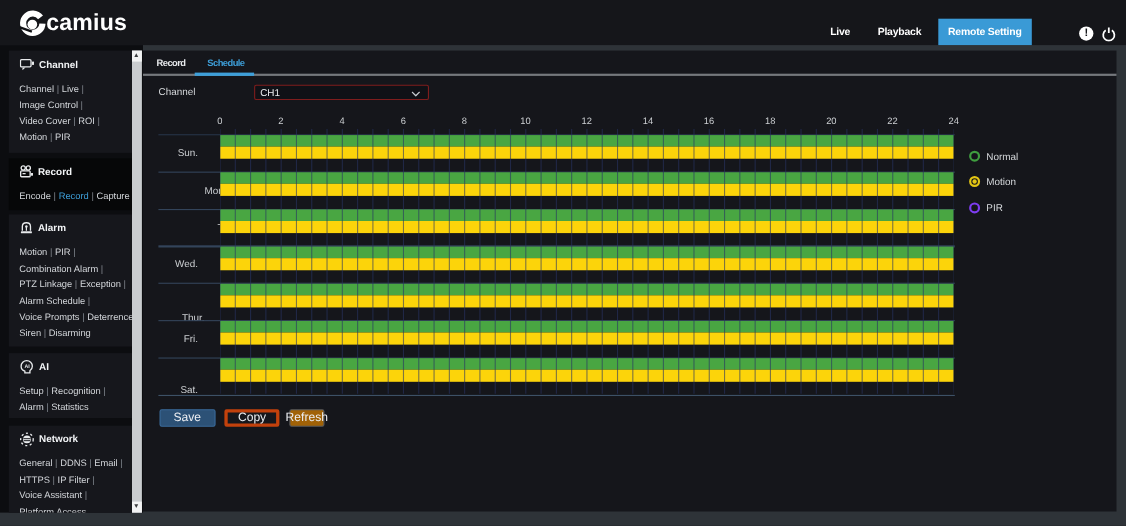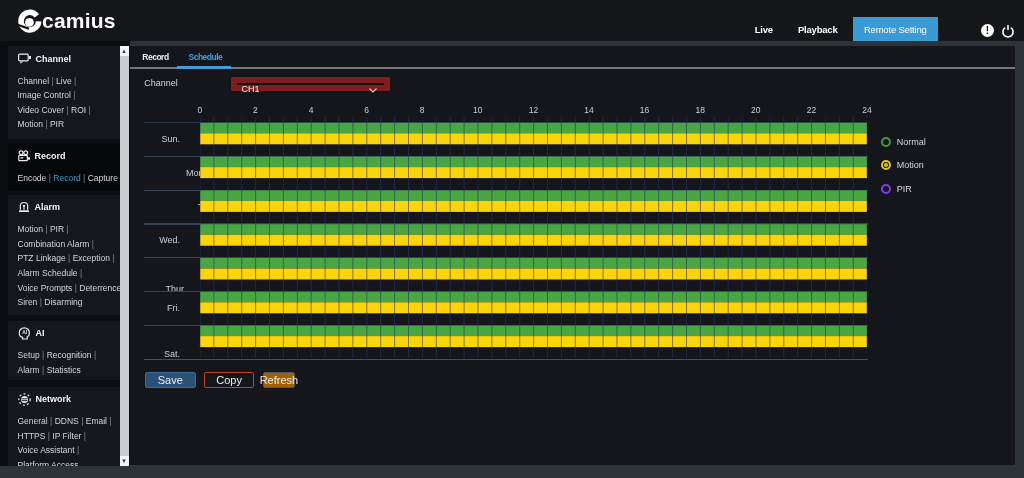--- a/index.html
+++ b/index.html
@@ -6,21 +6,21 @@
   html,body { width:1024px; height:478px; overflow:hidden; }
   body { position:relative; background:#2e3338; font-family:"Liberation Sans", sans-serif; }
 
   
   #topbar { position:absolute; left:0; top:0; width:1024px; height:41px; background:#15161a; }
   #logo { position:absolute; left:17px; top:8px; width:120px; height:26px; }
   #logotxt { position:absolute; left:42px; top:9px; color:#fff; font-size:21px; font-weight:bold; letter-spacing:0.2px; }
   #nav { position:absolute; right:9px; top:17px; height:24px; display:flex; align-items:center; }
   .navitem { color:#fff; font-size:9.5px; font-weight:bold; letter-spacing:-0.2px; }
   #btn-remote { width:85.5px; height:23.5px; background:#3a9ad6; color:#fff; font-size:9.5px;
-    font-weight:normal; letter-spacing:-0.2px; display:flex; align-items:center; justify-content:center; }
+    font-weight:bold; letter-spacing:-0.2px; display:flex; align-items:center; justify-content:center; }
   #info-ic { width:13px; height:13px; border-radius:50%; background:#fff; color:#15161a;
     font-size:10px; font-weight:bold; text-align:center; line-height:13px; margin-top:2px; }
 
   
   #navcol { position:absolute; left:0; top:41px; width:129.5px; height:425px; background:#0c0d10; }
   .panel { position:absolute; left:8px; width:112px; background:#16171c; overflow:hidden; }
   .panel.active { background:#060708; }
   .phead { position:absolute; left:9.5px; top:6px; height:13px; display:flex; align-items:center; color:#f2f4f6; }
   .phead svg { margin-right:5px; }
   .phead span { font-size:9px; font-weight:bold; }
@@ -32,37 +32,37 @@
   .sbtn { position:absolute; left:119.5px; width:9px; height:10px; background:#f2f3f4; color:#3a3d40; font-size:6px; line-height:10px; text-align:center; }
 
   
   #content { position:absolute; left:129.5px; top:46px; width:885.5px; height:419px; background:#15161b; }
   .tab { position:absolute; top:51px; height:13px; line-height:13px; font-size:8.5px; font-weight:bold; letter-spacing:-0.5px; color:#e8eaed; }
   #tabline { position:absolute; left:0; top:21px; width:885.5px; height:2.2px; background:#75787d; }
   #tabul { position:absolute; left:47.5px; top:20.1px; width:53.5px; height:3.1px; background:#3e9fd9; z-index:2; }
 
   #chlabel { position:absolute; left:14.7px; top:30px; font-size:9px; color:#d4d7da; line-height:14px; }
   #dd { position:absolute; left:101px; top:30.5px; width:159.5px; height:14.8px; background:#101116;
-    border:6px solid #7f1d1d; border-radius:2px; color:#eceef0; font-size:9px; line-height:13px; padding-left:5px; }
+    border:1px solid #7f1d1d; border-radius:2px; color:#eceef0; font-size:9px; line-height:13px; padding-left:5px; }
 
   
   .tl { position:absolute; top:57.5px; height:12px; line-height:12px; font-size:8.5px; color:#cdd0d3; transform:translateX(-50%); }
   .dl { position:absolute; left:0; width:50.5px; height:14px; line-height:14px; font-size:9px; color:#cdd0d3; text-align:right; }
   .dsep { position:absolute; left:14.5px; width:723.5px; height:1.3px; background:#33445a; }
 
   
   .ring { position:absolute; left:751.3px; width:10px; height:10px; border-radius:50%; border:2.1px solid; }
   .ring i { position:absolute; left:50%; top:50%; width:4.2px; height:4.2px; margin:-2.1px 0 0 -2.1px; border-radius:50%; background:#e4c614; }
   .ltxt { position:absolute; left:767.2px; height:12px; line-height:12px; font-size:9px; color:#d5d8db; }
 
   
   .btn { position:absolute; top:325.5px; height:16px; border-radius:2px; font-size:11px; color:#eceef2;
     display:flex; align-items:center; justify-content:center; }
   #b-save { left:15px; width:51.5px; background:#2c5176; border:1px solid #3a6a99; }
-  #b-copy { left:74.3px; width:50.7px; background:#16171c; border:1px solid #c2410c; }
+  #b-copy { left:74.3px; width:50.7px; background:#16171c; border:3px solid #c2410c; }
   #b-refresh { left:133.4px; width:32px; background:#a16207; border:1px solid #54575c; }
 </style>
 </head>
 <body>
 
 <div id="topbar">
   <svg id="logo" width="25" height="26" viewBox="0 0 25 26" style="left:17.5px;top:8.5px;width:25px;height:26px;">
     <circle cx="11.8" cy="12.1" r="8.8" fill="none" stroke="#fff" stroke-width="5.6" stroke-dasharray="49 6.3" transform="rotate(2 11.8 12.1)"></circle>
     <line x1="-2.5" y1="15" x2="11" y2="19.7" stroke="#101114" stroke-width="2.2"></line>
     <circle cx="11.4" cy="13.3" r="4.4" fill="#fff"></circle>

